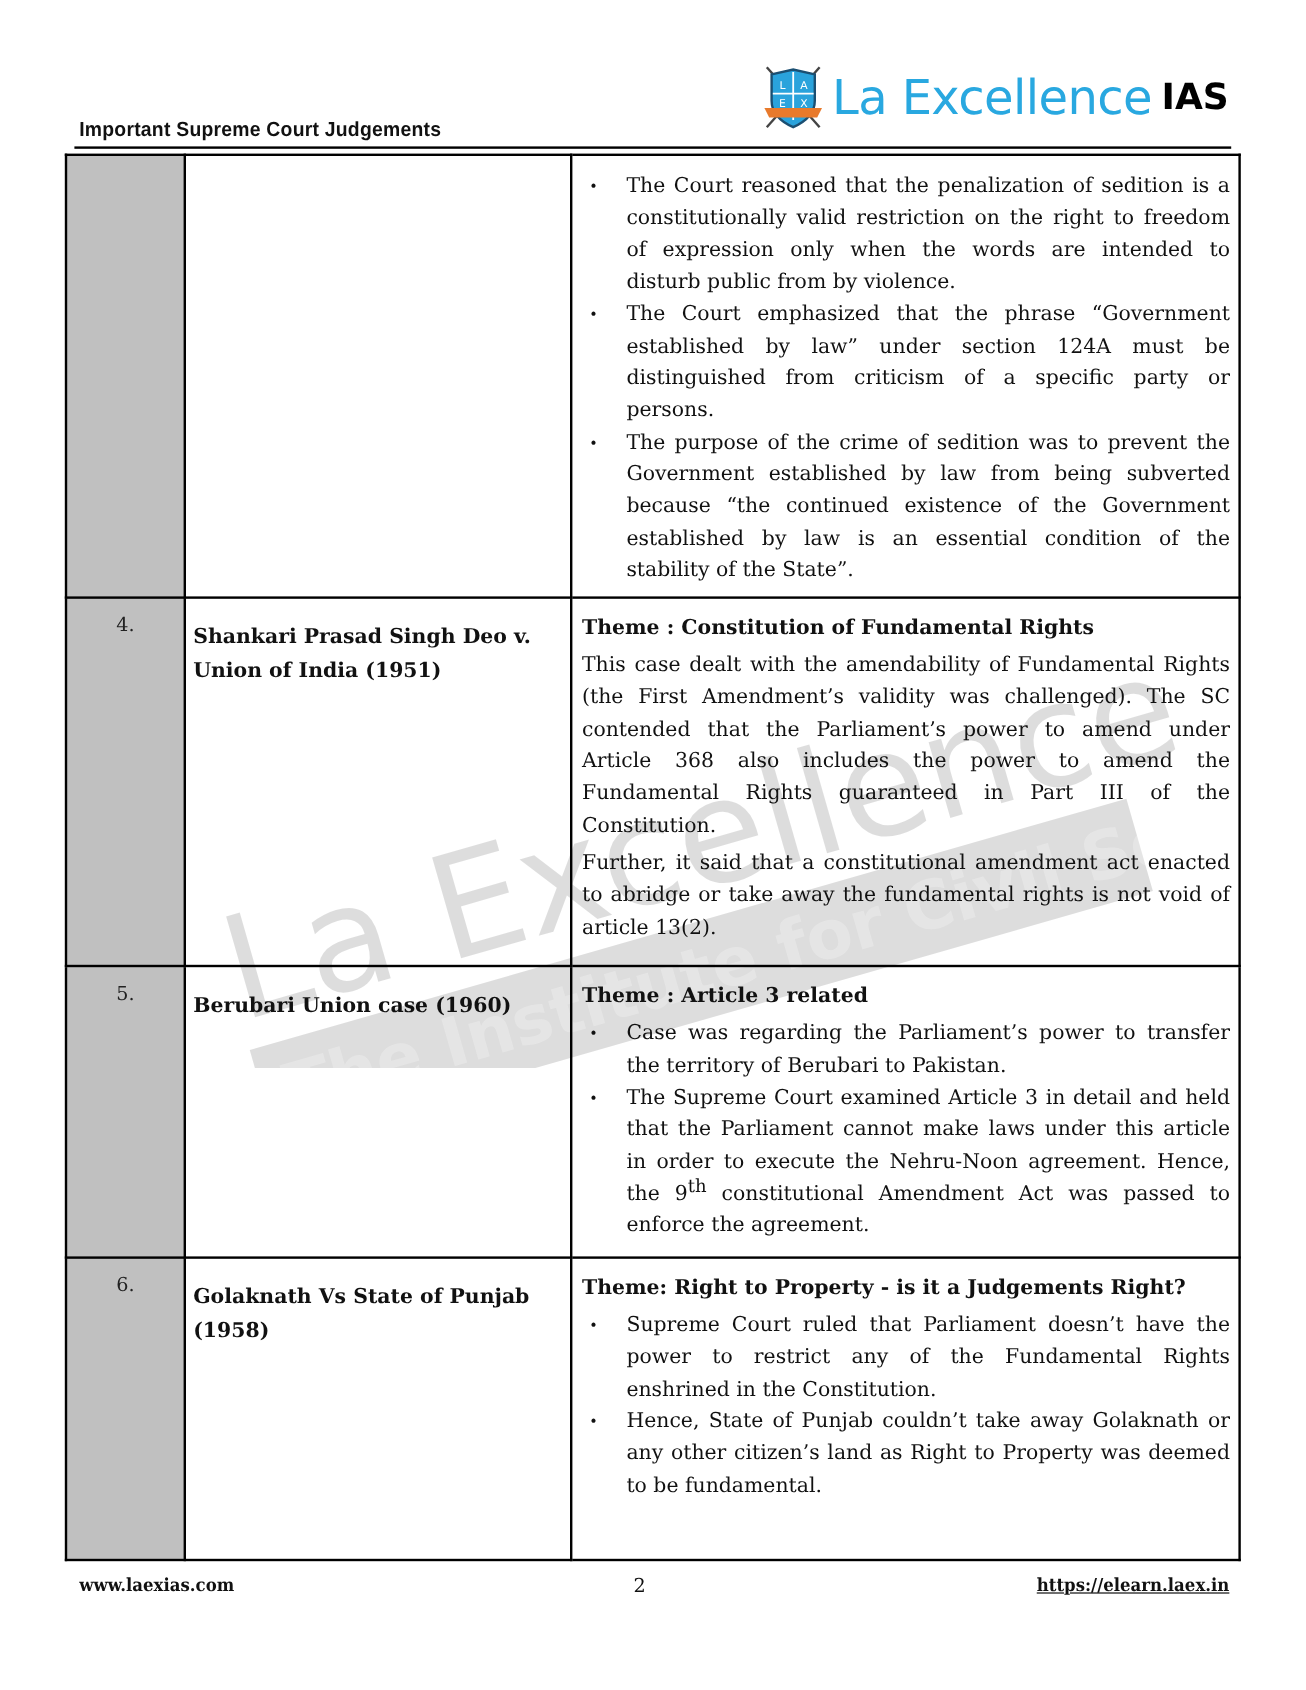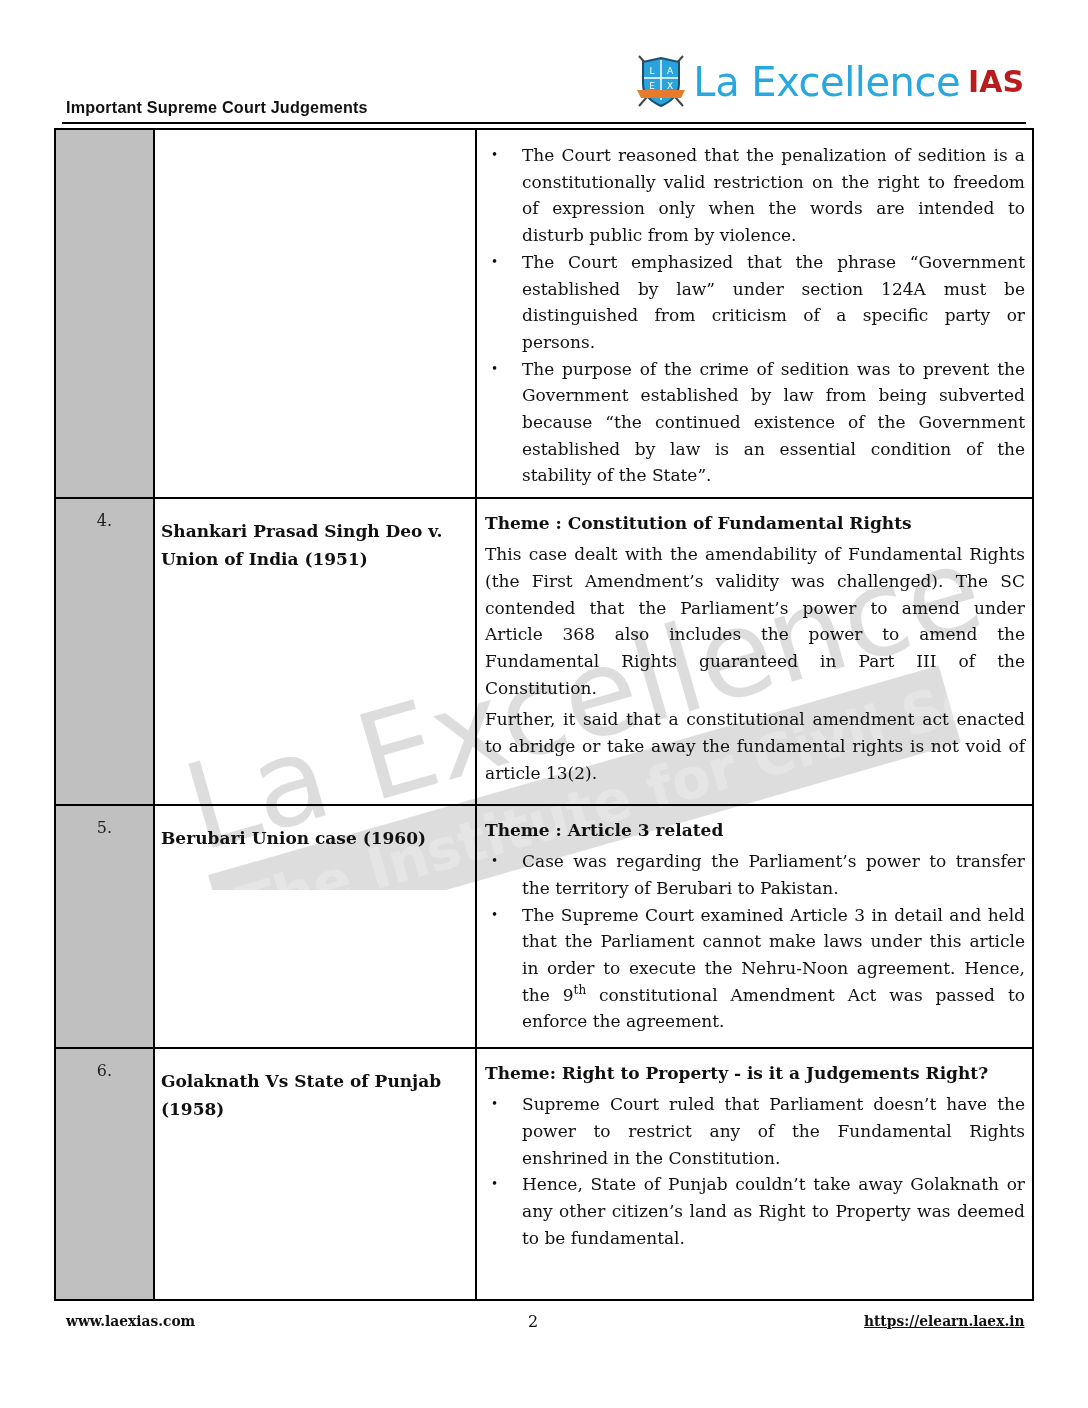--- a/index.html
+++ b/index.html
@@ -4,33 +4,33 @@
   <style>
     html, body { margin: 0; padding: 0; background: #ffffff; }
     body { width: 1088px; height: 1408px; position: relative; overflow: hidden; font-family: "DejaVu Serif", serif; color: #111; }
 
     .header { position: absolute; left: 62px; top: 52px; width: 964px; height: 70px; }
     .header-title { position: absolute; left: 4px; bottom: 4px; font-family: "Liberation Sans", sans-serif; font-weight: bold; font-size: 17px; letter-spacing: 0.2px; transform: scaleX(0.95); transform-origin: left; }
     .header-rule { position: absolute; left: 0; right: 0; bottom: -2px; border-bottom: 2px solid #000; }
     .logo { position: absolute; right: 2px; top: 2px; display: flex; align-items: center; }
     .logo-shield { width: 52px; height: 56px; margin-right: 6px; }
     .logo-text { font-family: "DejaVu Sans", sans-serif; font-size: 40px; color: #29a8e0; letter-spacing: -0.5px; line-height: 1; }
-    .logo-ias { font-family: "DejaVu Sans", sans-serif; font-weight: bold; font-size: 30px; color: #b91c1c; margin-left: 8px; line-height: 1; }
+    .logo-ias { font-family: "DejaVu Sans", sans-serif; font-weight: bold; font-size: 30px; color: #000000; margin-left: 8px; line-height: 1; }
 
     table.judgements { position: absolute; left: 54px; top: 128px; width: 980px; border-collapse: collapse; table-layout: fixed; }
     table.judgements td { border: 2px solid #000; vertical-align: top; }
     td.num { width: 95px; background: #c0c0c0; text-align: center; font-size: 16px; padding-top: 12px; color: #222; }
     td.case { width: 308px; text-align: left; font-weight: bold; font-size: 17px; line-height: 28px; padding: 18px 6px 0 6px; }
     td.desc { padding: 6px 7px 8px 8px; font-size: 17px; line-height: 26.7px; text-align: justify; }
     .theme { font-weight: bold; margin: 4px 0 4px 0; line-height: 28px; }
     .para { margin: 0 0 5px 0; }
     ul.bullets { margin: 0; padding: 0; list-style: none; }
     ul.bullets li { position: relative; padding-left: 37px; }
     ul.bullets li .bullet { position: absolute; left: 6px; top: 0; font-size: 12px; }
-    sup { font-size: 12px; line-height: 0; }
+    sup { font-size: 15px; line-height: 0; }
 
     .watermark { position: absolute; left: 120px; top: 560px; width: 860px; height: 330px; pointer-events: none; }
 
     .footer { position: absolute; left: 62px; top: 1308px; width: 962px; height: 30px; font-family: "DejaVu Serif", serif; font-weight: bold; font-size: 15px; }
     .footer-left { position: absolute; left: 4px; top: 4px; transform: scaleX(0.92); transform-origin: left; }
     .footer-center { position: absolute; left: 466px; top: 4px; font-weight: normal; font-size: 16px; }
     .footer-right { position: absolute; right: 0; top: 4px; text-decoration: underline; transform: scaleX(0.92); transform-origin: right; }
   </style>
 </head>
 <body>

